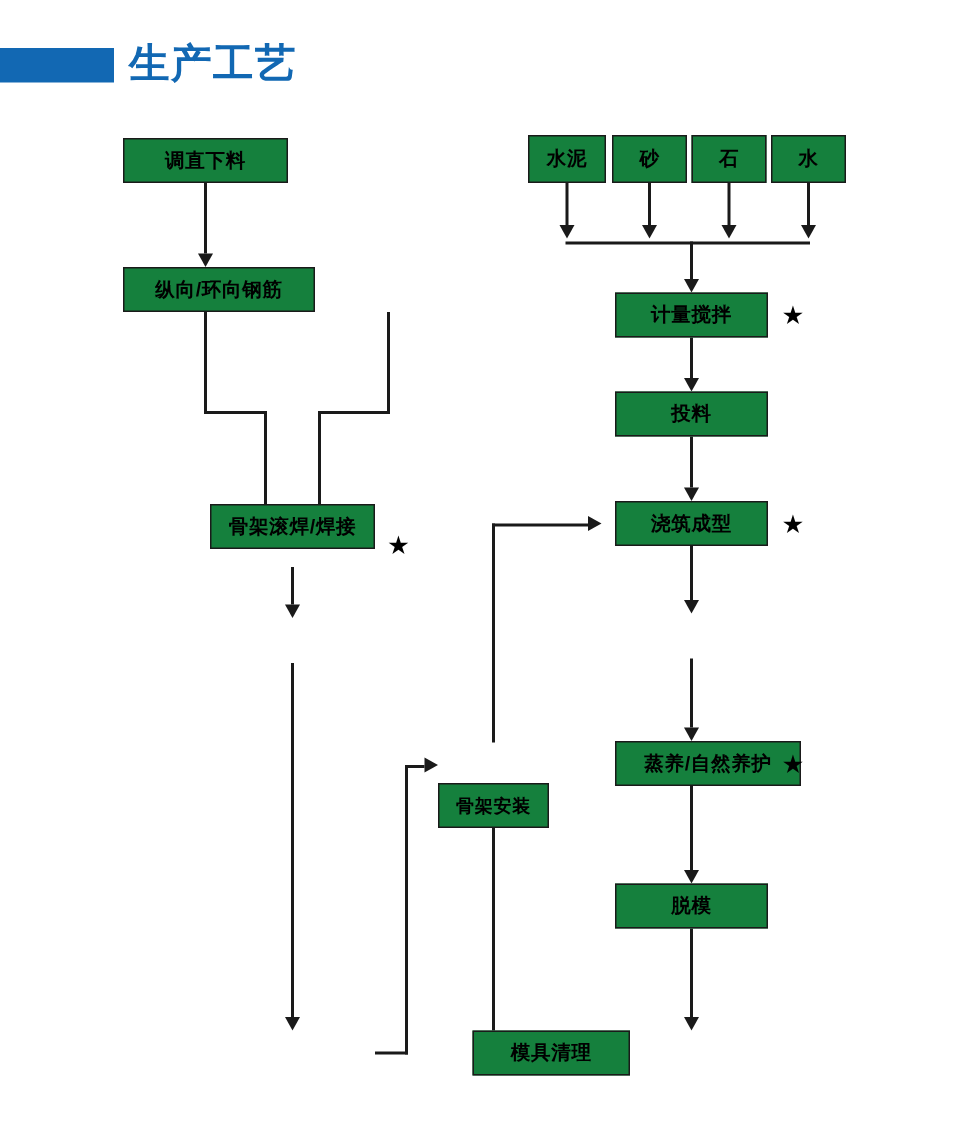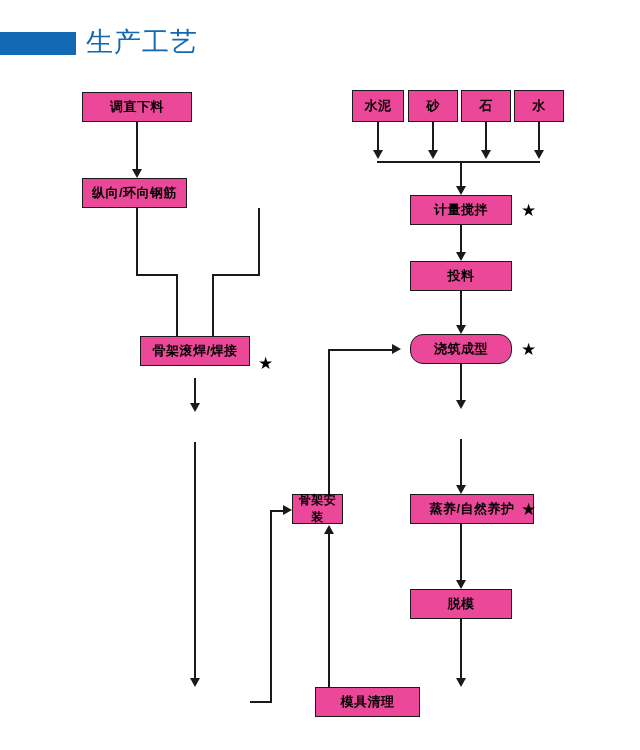--- a/index.html
+++ b/index.html
@@ -24,32 +24,32 @@
     top: 32px;
     width: 76px;
     height: 23px;
     background: #1268b3;
   }
   #header-title {
     position: absolute;
     left: 86px;
     top: 22px;
     font-size: 27px;
-    font-weight: normal;
+    font-weight: bold;
     color: #1268b3;
     letter-spacing: 1px;
     line-height: 40px;
     white-space: nowrap;
   }
   
   .node {
     position: absolute;
     box-sizing: border-box;
     border: 1.6px solid #1a1a1a;
-    background: #ec4899;
+    background: #15803d;
     color: #000000;
     font-size: 13px;
     font-weight: bold;
     display: flex;
     align-items: center;
     justify-content: center;
     text-align: center;
     letter-spacing: 0.5px;
     z-index: 3;
   }
@@ -170,26 +170,26 @@
     <div class="hline" style="left:328px; top:349px; width:64px;"></div>
     <div class="arrow-right" style="left:392px; top:344px;"></div>
 
   </div>
 
   <div class="node" style="left:82px;  top:92px;  width:110px; height:30px;">调直下料</div>
   <div class="node" style="left:352px; top:90px;  width:52px;  height:32px;">水泥</div>
   <div class="node" style="left:408px; top:90px;  width:50px;  height:32px;">砂</div>
   <div class="node" style="left:461px; top:90px;  width:50px;  height:32px;">石</div>
   <div class="node" style="left:514px; top:90px;  width:50px;  height:32px;">水</div>
-  <div class="node" style="left:82px; top:178px; width:105px; height:30px;">纵向/环向钢筋</div>
+  <div class="node" style="left:82px; top:178px; width:128px; height:30px;">纵向/环向钢筋</div>
   <div class="node" style="left:410px; top:195px; width:102px; height:30px;">计量搅拌</div>
   <div class="node" style="left:410px; top:261px; width:102px; height:30px;text-align:right;">投料</div>
   <div class="node" style="left:140px; top:336px; width:110px; height:30px;">骨架滚焊/焊接</div>
-  <div class="node" style="left:410px; top:334px; width:102px; height:30px;border-radius:13px;">浇筑成型</div>
-  <div class="node" style="left:292px; top:494px; width:51px;  height:30px; font-size:12px;">骨架安装</div>
+  <div class="node" style="left:410px; top:334px; width:102px; height:30px;">浇筑成型</div>
+  <div class="node" style="left:292px; top:522px; width:74px;  height:30px; font-size:12px;">骨架安装</div>
   <div class="node" style="left:410px; top:494px; width:124px; height:30px;">蒸养/自然养护</div>
   <div class="node" style="left:410px; top:589px; width:102px; height:30px;">脱模</div>
   <div class="node" style="left:275px; top:687px; width:105px; height:30px;margin-left:40px;">模具清理</div>
 
   <div class="star" style="left:521px; top:202px;">★</div>
   <div class="star" style="left:258px; top:355px;">★</div>
   <div class="star" style="left:521px; top:341px;">★</div>
   <div class="star" style="left:521px; top:501px;">★</div>
 
 </div>

